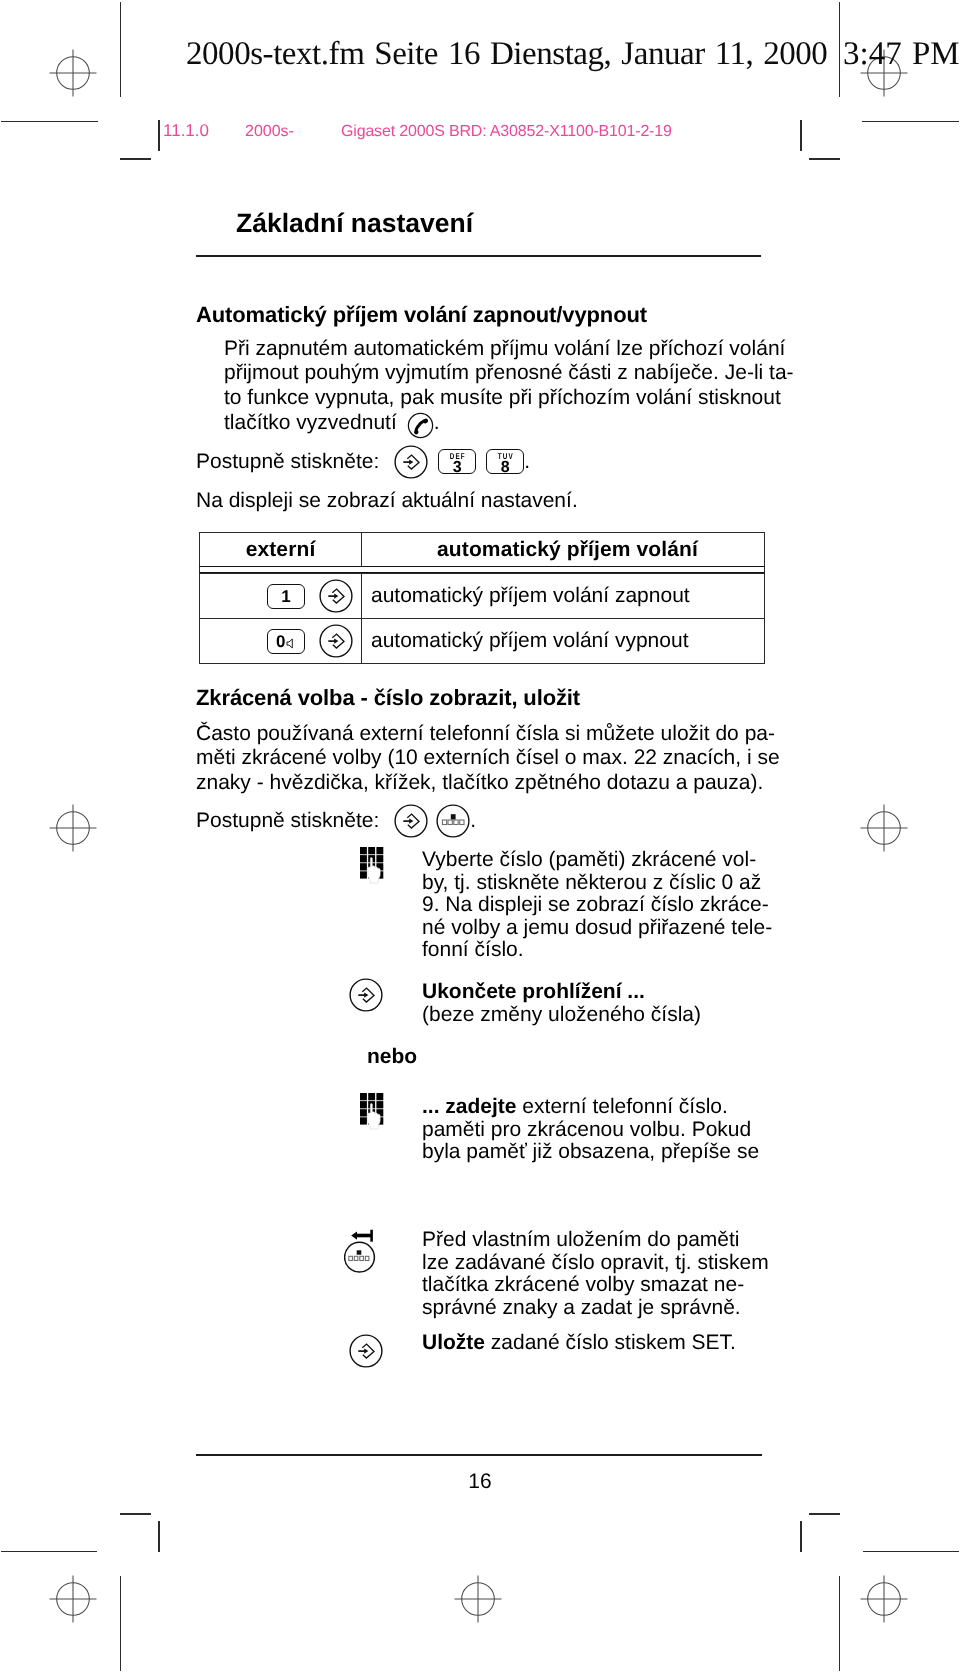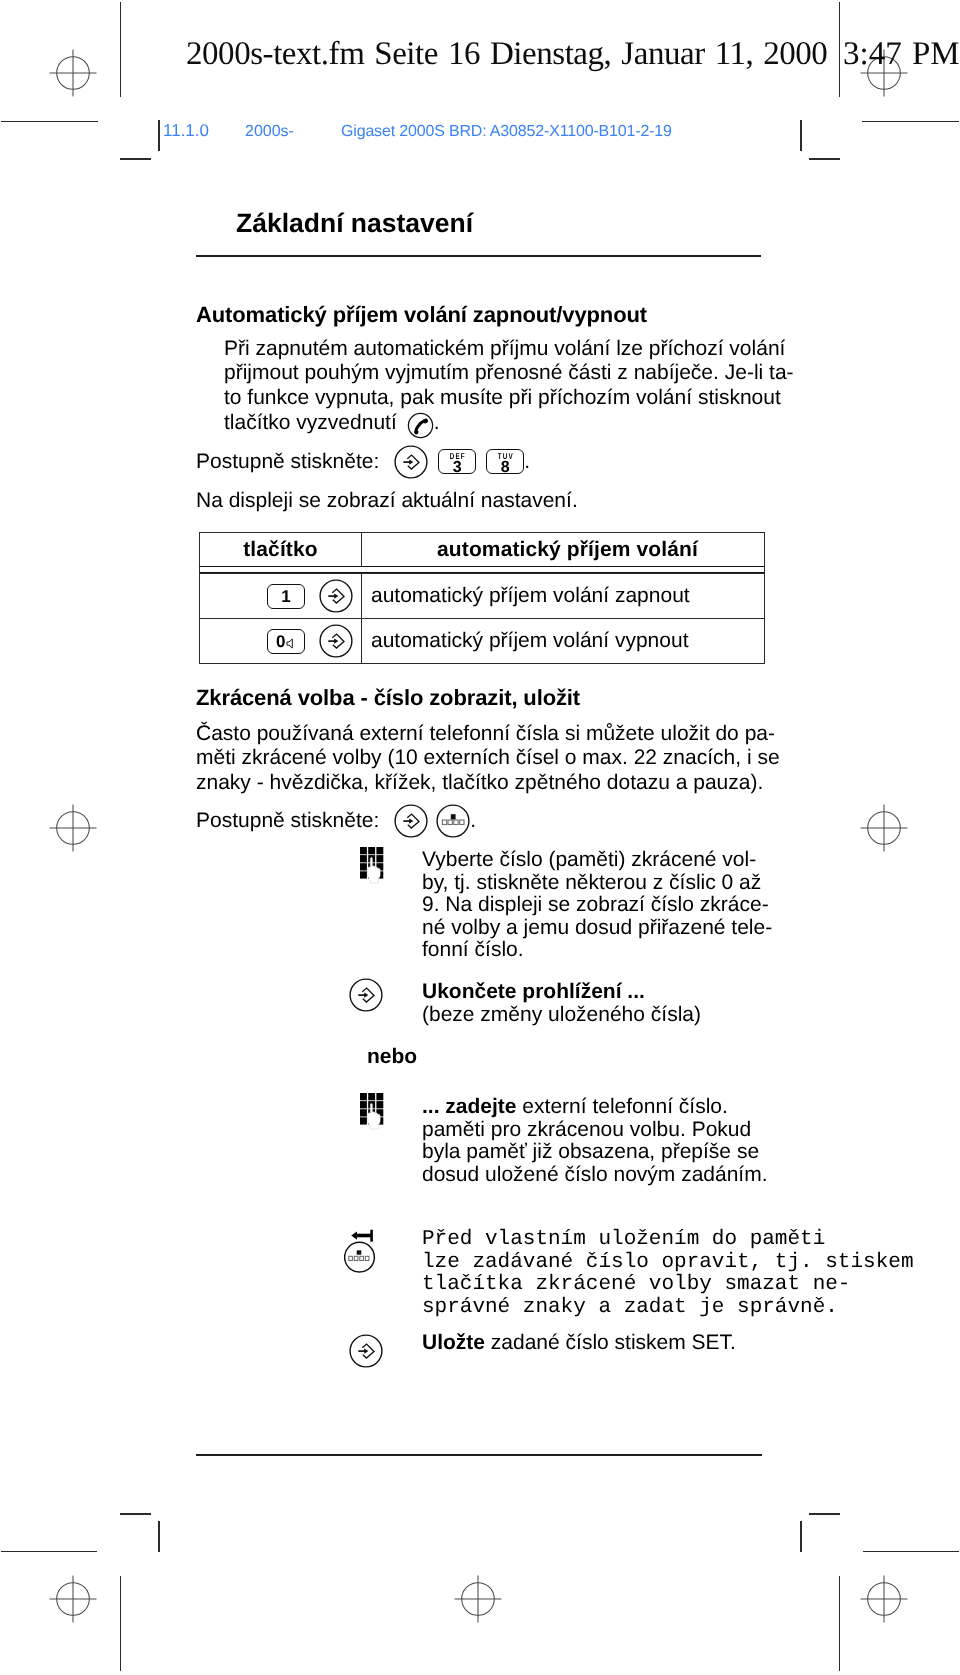--- a/index.html
+++ b/index.html
@@ -3,21 +3,21 @@
 <meta charset="utf-8">
 <style>
   html,body{margin:0;padding:0;}
   body{width:960px;height:1675px;background:#ffffff;font-family:"Liberation Sans",sans-serif;color:#000;position:relative;overflow:hidden;
        -webkit-font-smoothing:antialiased;text-rendering:geometricPrecision;}
   .page{position:absolute;left:0;top:0;width:960px;height:1675px;}
   .hline{position:absolute;background:#2b2b2b;}
   .vline{position:absolute;background:#2b2b2b;}
   .reg{position:absolute;}
   .fileheader{position:absolute;font-family:"Liberation Serif",serif;font-size:33px;color:#0d0d0d;white-space:nowrap;letter-spacing:-0.45px;word-spacing:2.1px;}
-  .runhead{position:absolute;font-size:17px;white-space:nowrap;color:#3b82f6;line-height:17px;}
+  .runhead{position:absolute;font-size:17px;white-space:nowrap;color:#ec4899;line-height:17px;}
 
   .content{position:absolute;left:196px;top:0px;width:572px;}
   .chapter{position:absolute;left:196px;top:210px;font-size:26.5px;font-weight:bold;line-height:26px;margin-left:40px;}
   .chaprule{position:absolute;left:196px;top:255px;width:565px;height:2px;background:#1d1d1d;}
   .sec{font-size:22px;font-weight:bold;line-height:24px;margin:0;white-space:nowrap;letter-spacing:-0.12px;}
   .ln{font-size:21px;line-height:24.3px;white-space:nowrap;}
   .irow{display:flex;align-items:center;white-space:nowrap;}
   .ic{display:inline-block;vertical-align:middle;flex:none;}
   .key{display:inline-flex;flex-direction:column;align-items:center;justify-content:center;
        width:38px;height:25px;border:1.6px solid #111;border-radius:6px;box-sizing:border-box;flex:none;position:relative;}
@@ -156,21 +156,21 @@
           <span class="keydigit">8</span>
         </span>
       <span>.</span>
     </div>
 
     <div class="ln" style="margin-top:10px;">Na displeji se zobrazí aktuální nastavení.</div>
   </div>
 
   <div class="tbl" style="left:199px;top:532px;width:566px;">
     <div class="tbl-hdr">
-      <div class="tc1 th">tlačítko</div>
+      <div class="tc1 th">externí</div>
       <div class="tc2 th">automatický příjem volání</div>
     </div>
     <div class="dblrule"></div>
     <div class="tbl-row">
       <div class="tc1 keycell">
         <span class="key keyplain">
             <span class="keydigit kd2">1</span>
           </span>
         <span style="width:14px;display:inline-block;"></span>
         <svg class="ic" width="34" height="34" viewBox="0 0 34 34">
@@ -283,46 +283,46 @@
       <rect x="0" y="24.3" width="6.9" height="7.3"></rect>
         <rect x="8.2" y="24.3" width="6.9" height="7.3"></rect>
         <rect x="16.4" y="24.3" width="6.9" height="7.3"></rect>
     </g>
     <path d="M10.3 11.6 C10.3 10.2 12.4 10.2 12.4 11.6 L12.4 19.3 C13.4 18.4 15.1 18.9 15.1 20.4 C16.1 19.5 17.8 20.0 17.8 21.5 C18.8 20.8 20.2 21.4 20.2 23.0 L20.2 27.4 C20.2 29.6 19.2 30.9 18.4 31.8 L18.4 36.0 L10.3 36.0 L10.3 32.9 C9.0 31.8 7.8 30.2 7.8 28.0 L7.8 21.4 C7.8 20.0 9.2 19.6 10.3 20.1 Z" fill="#fff" stroke="#cccccc" stroke-width="0.5" stroke-linejoin="round"></path>
   </svg>
   <div class="steptext" style="top:1096px;">
     <div class="ln2"><span class="bold">... zadejte</span><span> externí telefonní číslo.</span></div>
     <div class="ln2">paměti pro zkrácenou volbu. Pokud</div>
     <div class="ln2">byla paměť již obsazena, přepíše se</div>
-    <div class="ln2">dosud uložené číslo novým zadáním.</div>
   </div>
 
   <svg class="stepicon" style="left:344px;top:1229px;" width="33" height="46" viewBox="0 0 33 46">
     <rect x="26.3" y="0.75" width="2.6" height="11.9" fill="#000"></rect>
     <rect x="12.7" y="4.7" width="15.0" height="3.6" fill="#000"></rect>
     <path d="M7.2 6.5 L13.0 2.6 L13.0 10.7 Z" fill="#000"></path>
     <circle cx="15.5" cy="28.2" r="14.9" fill="none" stroke="#111" stroke-width="1.5"></circle>
     <rect x="12.7" y="21.3" width="4.6" height="4.4" fill="#111"></rect>
     <rect x="4.8" y="27.3" width="3.6" height="4.2" fill="none" stroke="#6b6b6b" stroke-width="1.05"></rect>
     <rect x="10.3" y="27.3" width="3.6" height="4.2" fill="none" stroke="#6b6b6b" stroke-width="1.05"></rect>
     <rect x="15.8" y="27.3" width="3.6" height="4.2" fill="none" stroke="#6b6b6b" stroke-width="1.05"></rect>
     <rect x="21.3" y="27.3" width="3.6" height="4.2" fill="none" stroke="#6b6b6b" stroke-width="1.05"></rect>
   </svg>
-  <div class="steptext" style="top:1229px;font-family:Liberation Mono, monospace;">
+  <div class="steptext" style="top:1229px;">
     <div class="ln2">Před vlastním uložením do paměti</div>
     <div class="ln2">lze zadávané číslo opravit, tj. stiskem</div>
     <div class="ln2">tlačítka zkrácené volby smazat ne-</div>
     <div class="ln2">správné znaky a zadat je správně.</div>
   </div>
 
   <svg class="stepicon" style="left:349px;top:1334px;" width="34" height="34" viewBox="0 0 34 34">
       <circle cx="17" cy="17" r="15.9" fill="none" stroke="#111" stroke-width="1.4"></circle>
       <path d="M13.3 13.7 L17.6 10.1 L25.0 17.4 L17.4 24.1 L13.8 20.8" fill="none" stroke="#111" stroke-width="1.35" stroke-linejoin="miter" stroke-linecap="butt"></path>
       <path d="M9.3 17.1 L16.4 17.1" stroke="#111" stroke-width="1.7" stroke-linecap="butt"></path>
       <path d="M15.2 14.4 L19.4 17.1 L15.2 19.8 Z" fill="#111"></path>
     </svg>
   <div class="steptext" style="top:1332px;">
     <div class="ln2"><span class="bold">Uložte</span><span> zadané číslo stiskem SET.</span></div>
   </div>
 
   <div class="footrule"></div>
+  <div class="pagenum">16</div>
 
 </div>
 
 </body></html>

